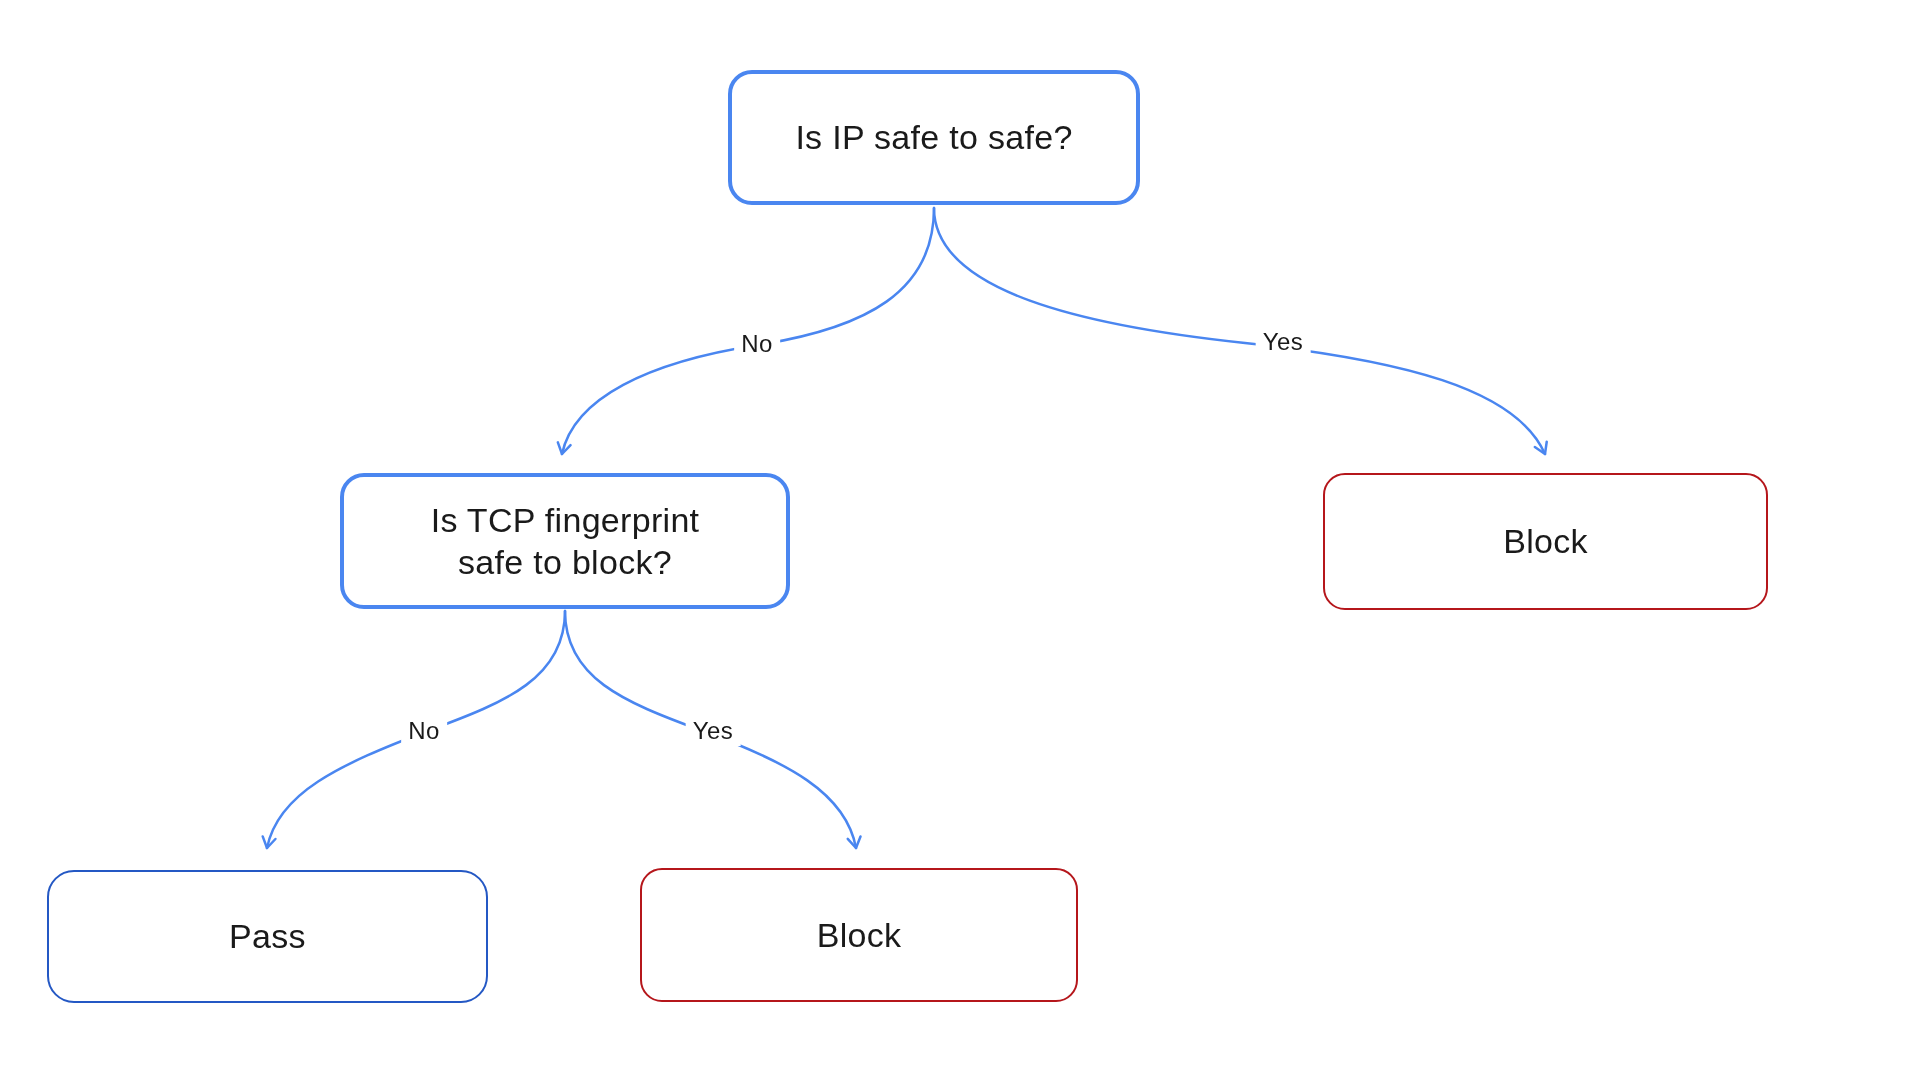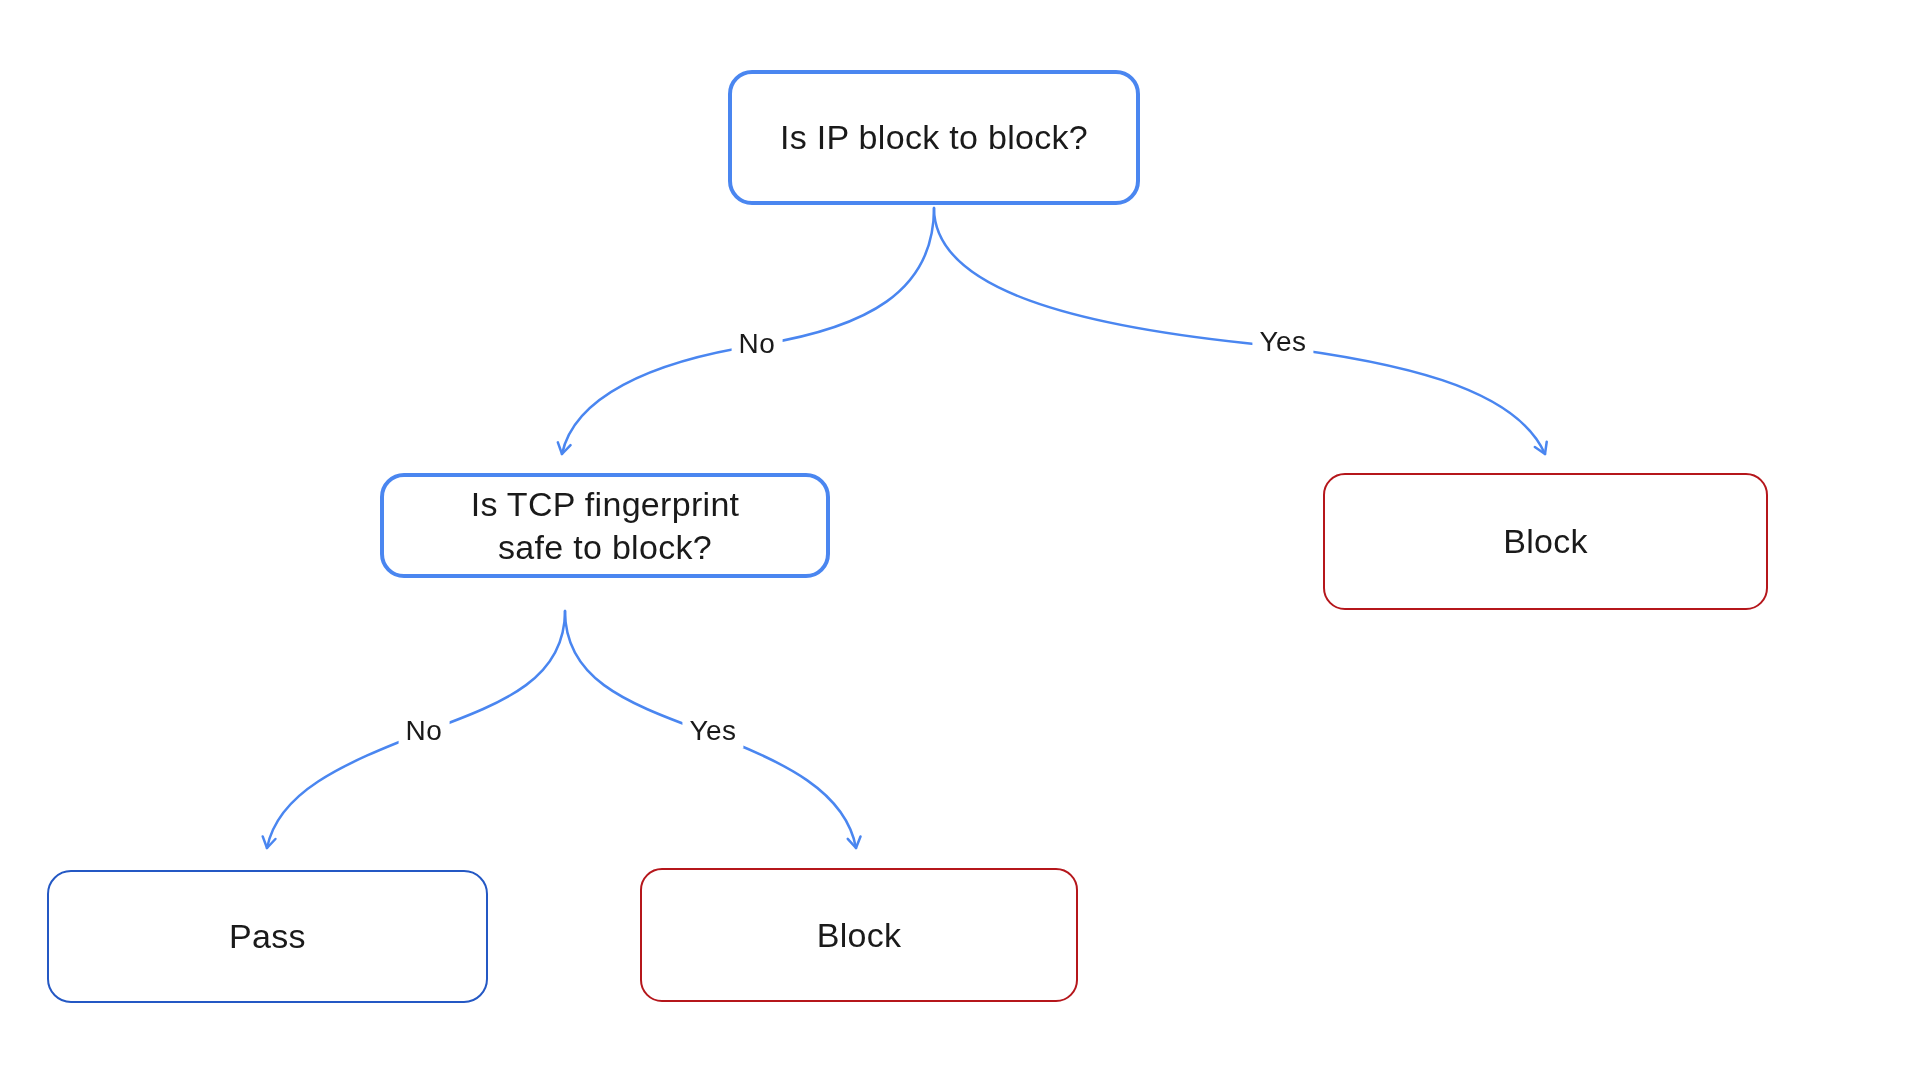--- a/index.html
+++ b/index.html
@@ -59,21 +59,21 @@
   }
   .node .node-label { display: inline-block; }
   #node-tcp .node-label { max-width: 315px; }
 
   .edge-label {
     position: absolute;
     transform: translate(-50%, -50%);
     background: #ffffff;
     padding: 1px 7px;
     color: var(--color-text);
-    font-size: 28px;
+    font-size: 24px;
     letter-spacing: 0.5px;
     white-space: nowrap;
   }
 </style>
 </head>
 <body style="background: rgb(255, 255, 255);">
 
 <div class="canvas">
 
   <svg class="edges-svg" viewBox="0 0 1920 1080" xmlns="http://www.w3.org/2000/svg">
@@ -82,32 +82,32 @@
         <path d="M -10.5 -6.5 L 0 0 L -10.5 6.5" fill="none" stroke="var(--color-edge)" stroke-width="2.5" stroke-linecap="round" stroke-linejoin="round"></path>
       </marker>
     </defs>
     <path class="edge" d="M 934 208 C 934 292, 866 328, 758 345 C 648 362, 574 398, 562 454" marker-end="url(#arrowhead)"></path>
     <path class="edge" d="M 934 208 C 934 292, 1086 326, 1245 343 C 1400 360, 1516 388, 1545 454" marker-end="url(#arrowhead)"></path>
     <path class="edge" d="M 565 611 C 565 678, 506 702, 430 730 C 338 765, 278 793, 267 848" marker-end="url(#arrowhead)"></path>
     <path class="edge" d="M 565 611 C 565 678, 624 702, 700 730 C 788 762, 846 793, 856 848" marker-end="url(#arrowhead)"></path>
   </svg>
 
   <div class="node decision" id="node-root" style="left:728px; top:70px; width:412px; height:135px;">
-    <span class="node-label">Is IP block to block?</span>
+    <span class="node-label">Is IP safe to safe?</span>
   </div>
 
-  <div class="node decision" id="node-tcp" style="left:340px; top:473px; width:450px; height:105px;margin-left:40px;">
+  <div class="node decision" id="node-tcp" style="left:340px; top:473px; width:450px; height:136px;">
     <span class="node-label">Is TCP fingerprint safe to block?</span>
   </div>
 
   <div class="node terminal-block" id="node-block-right" style="left:1323px; top:473px; width:445px; height:137px;">
     <span class="node-label">Block</span>
   </div>
 
-  <div class="node terminal-pass" id="node-pass" style="left:47px; top:870px; width:441px; height:133px;">
+  <div class="node terminal-pass" id="node-pass" style="left:47px; top:870px; width:441px; height:133px;border-radius:27px;">
     <span class="node-label">Pass</span>
   </div>
 
   <div class="node terminal-block" id="node-block-bottom" style="left:640px; top:868px; width:438px; height:134px;">
     <span class="node-label">Block</span>
   </div>
 
   <div class="edge-label" style="left:757px; top:344px;">No</div>
 
   <div class="edge-label" style="left:1283px; top:342px;">Yes</div>

